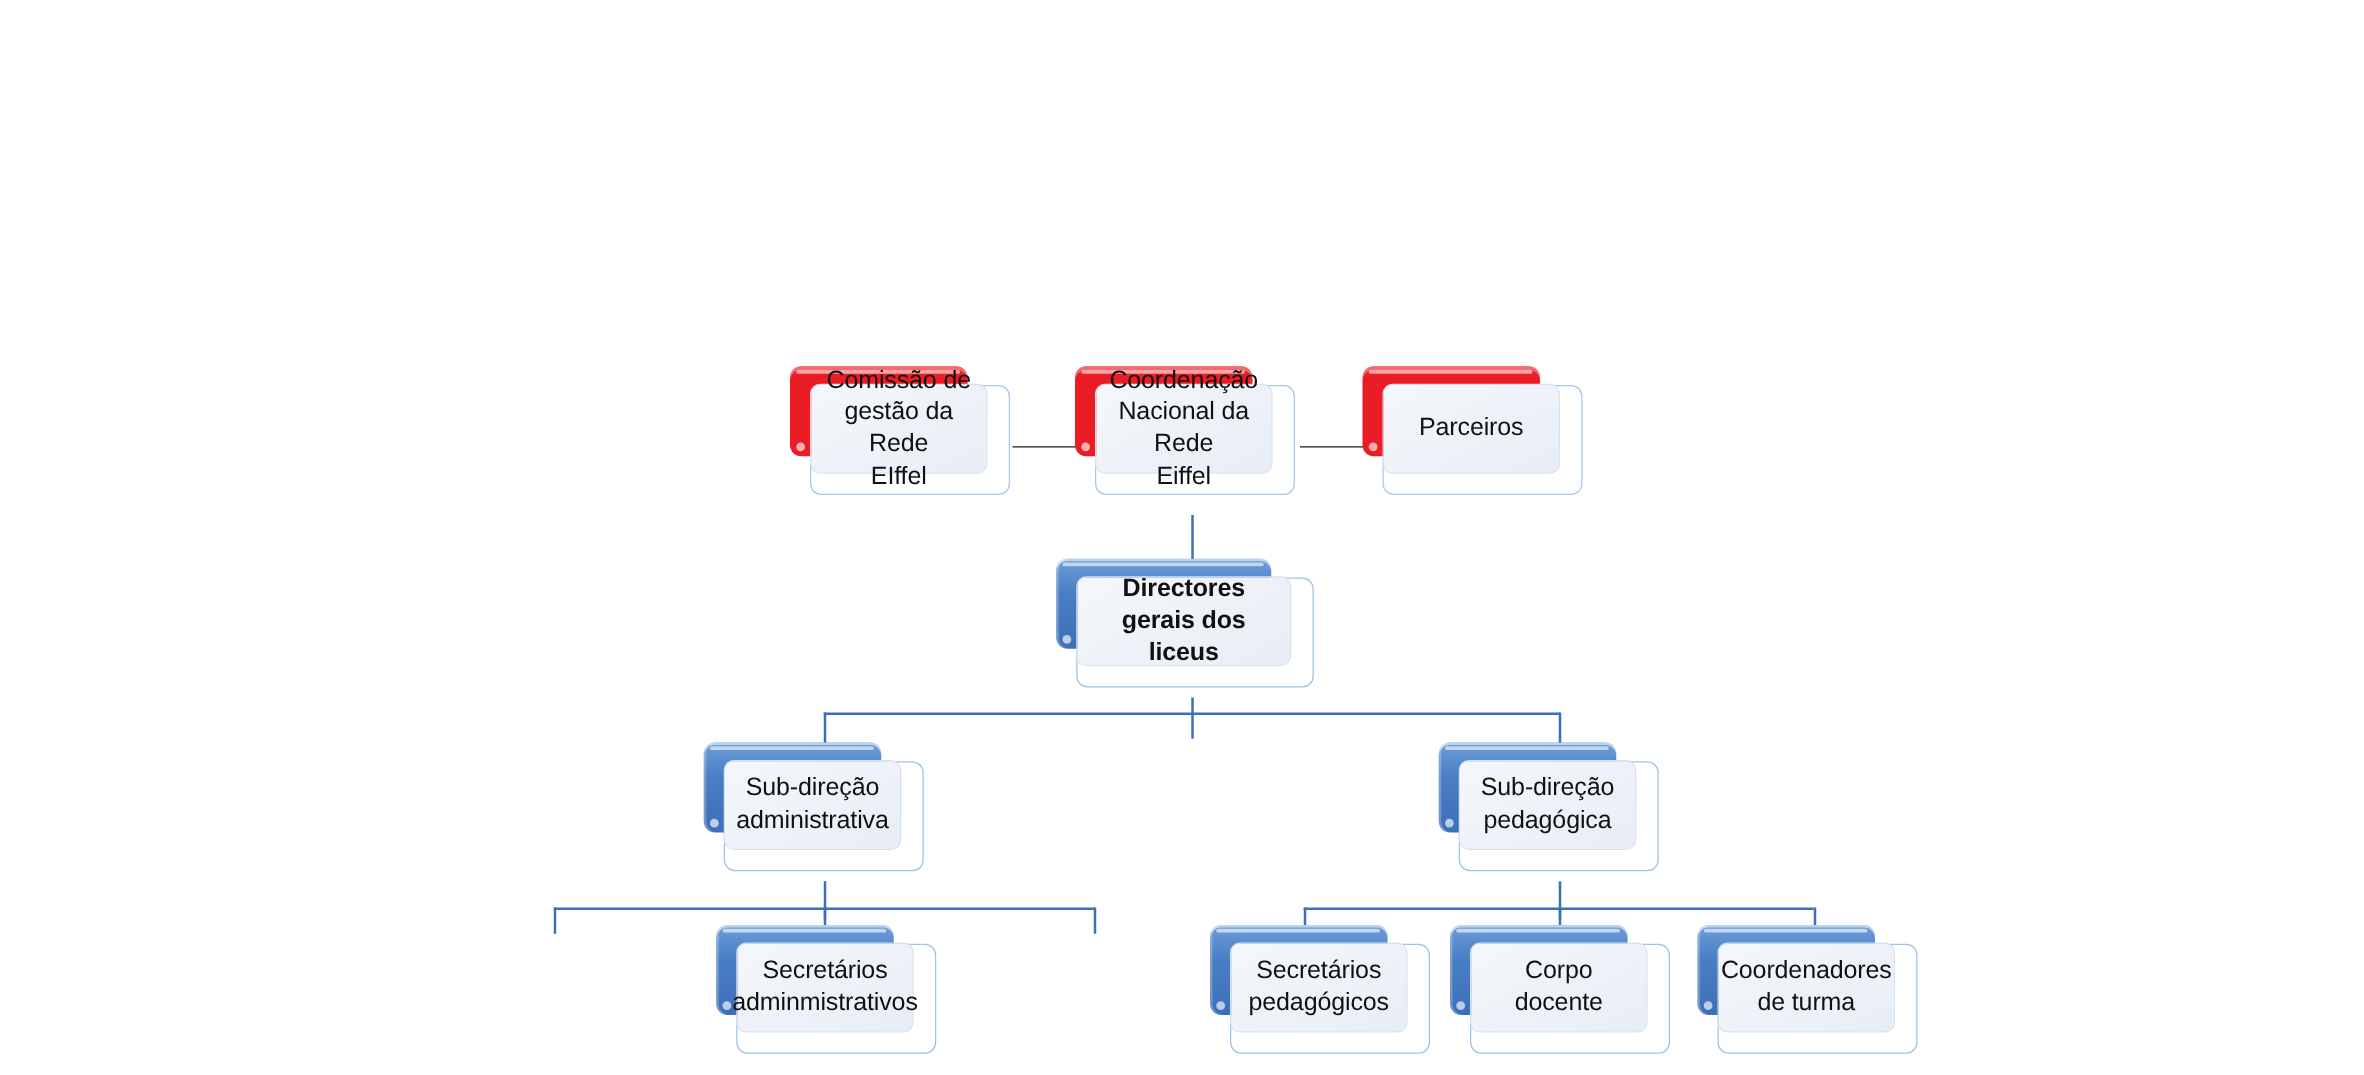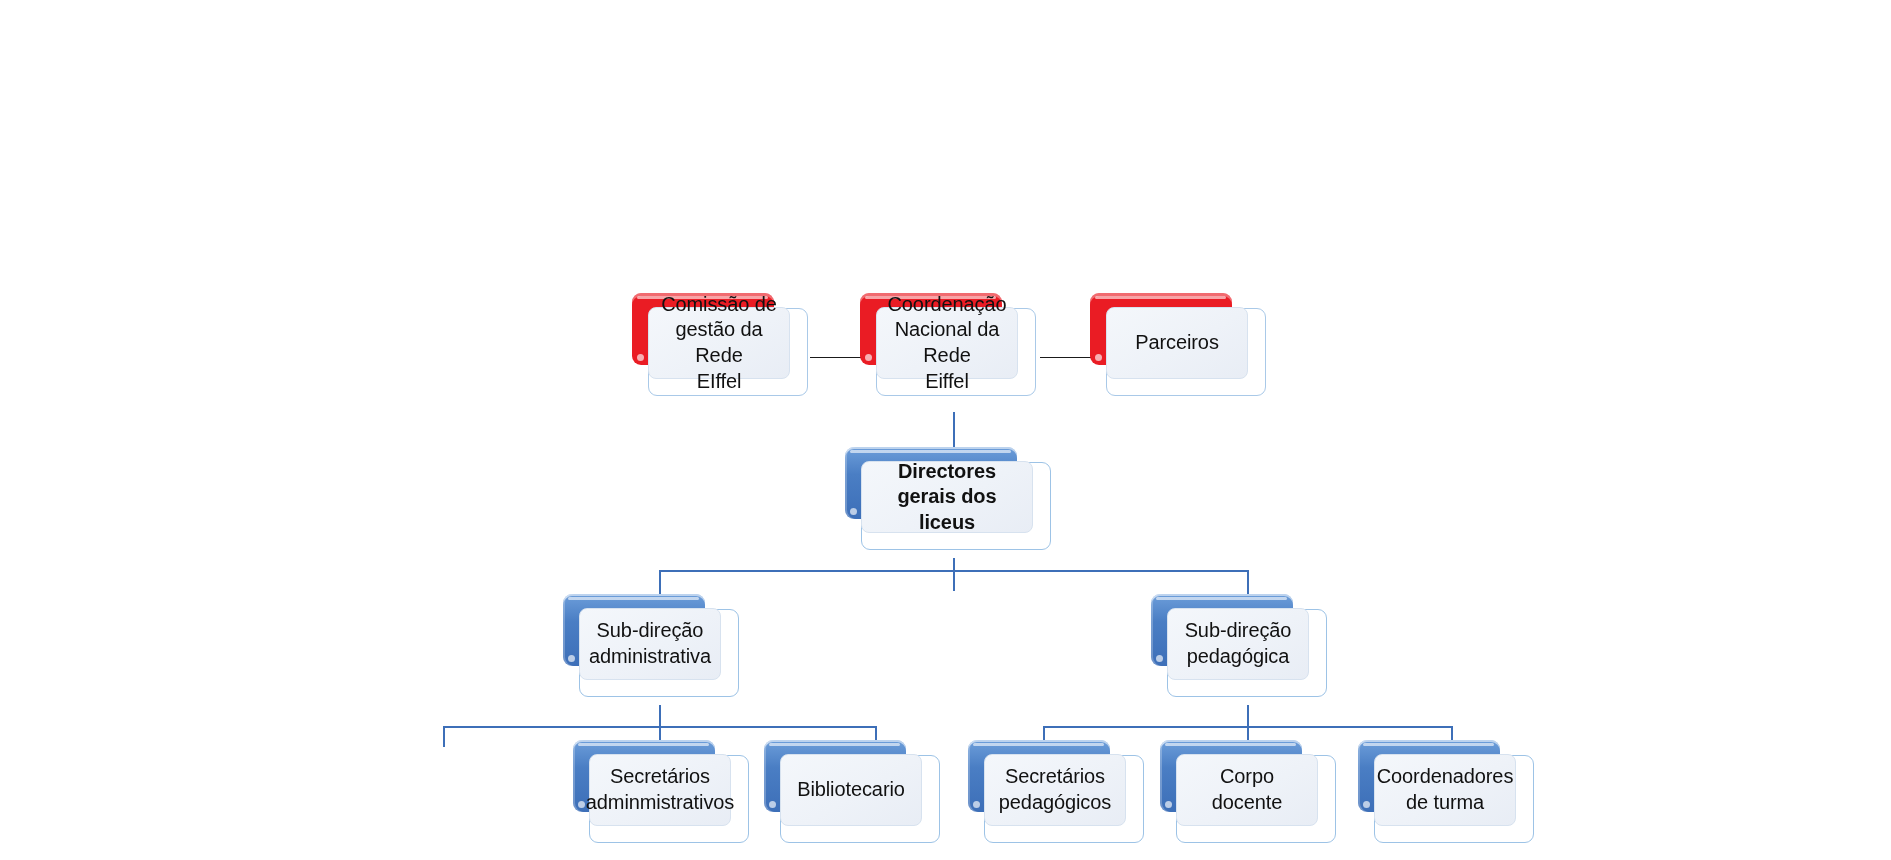--- a/index.html
+++ b/index.html
@@ -209,27 +209,20 @@
 
   <div class="node blue" style="left:573px; top:740px; width:160px; height:88px;">
     <div class="card-outline"></div>
     <div class="card-back"></div>
     <div class="card-face">
       <span class="label">Secretários
 adminmistrativos</span>
     </div>
   </div>
 
-  <div class="node blue" style="left:764px; top:740px; width:160px; height:88px;">
-    <div class="card-outline"></div>
-    <div class="card-back"></div>
-    <div class="card-face">
-      <span class="label">Bibliotecario</span>
-    </div>
-  </div>
 
   <div class="node blue" style="left:968px; top:740px; width:160px; height:88px;">
     <div class="card-outline"></div>
     <div class="card-back"></div>
     <div class="card-face">
       <span class="label">Secretários
 pedagógicos</span>
     </div>
   </div>
 

